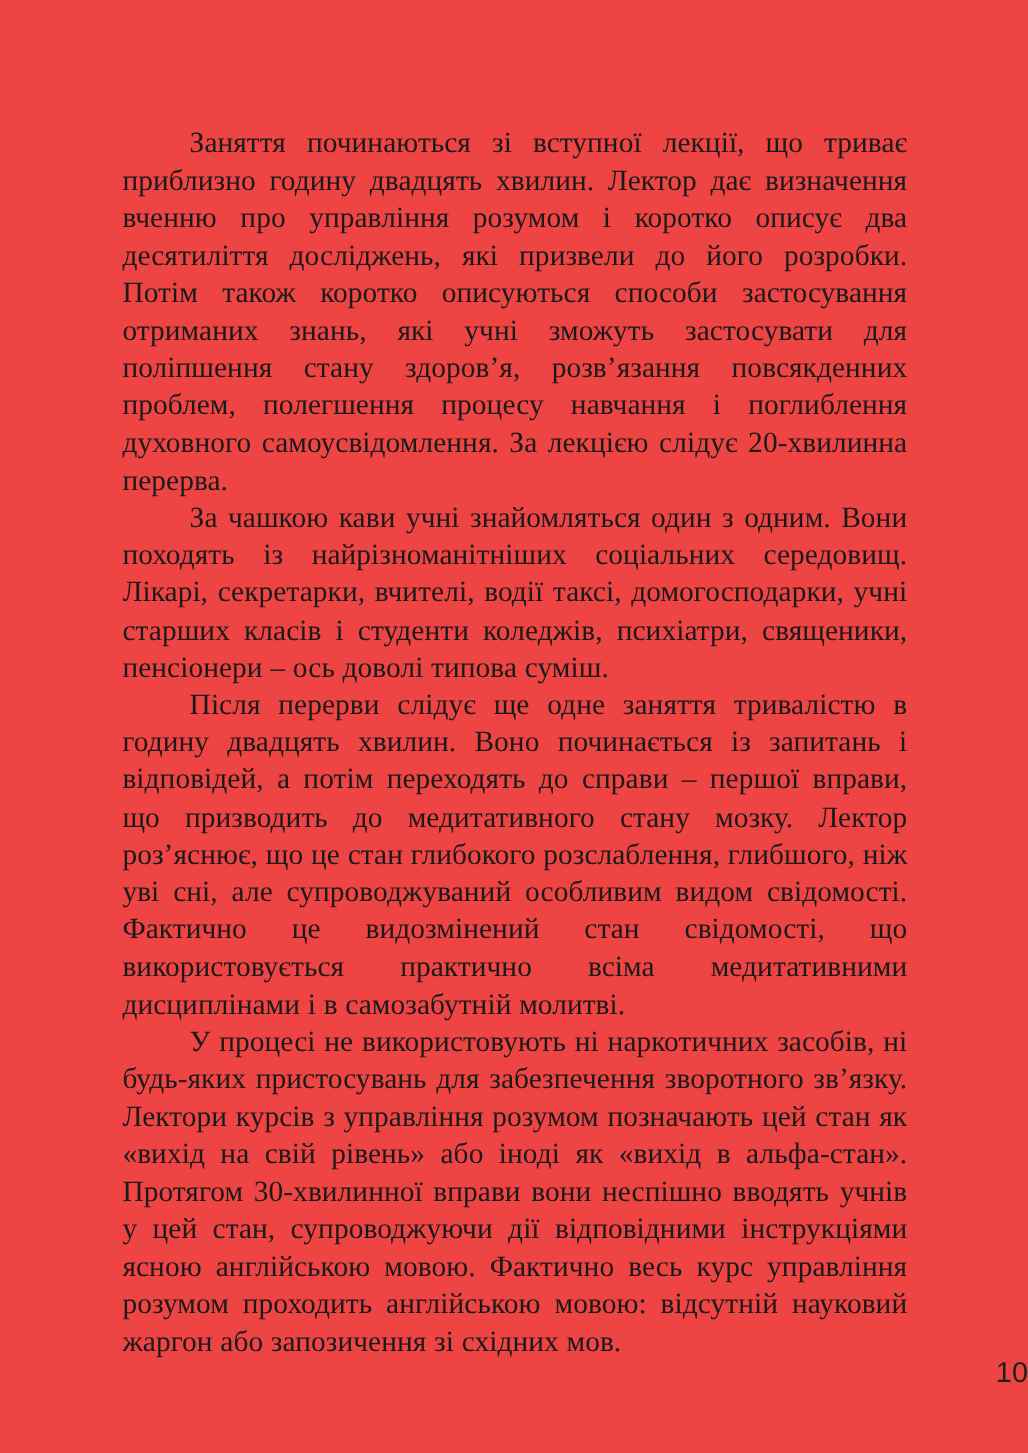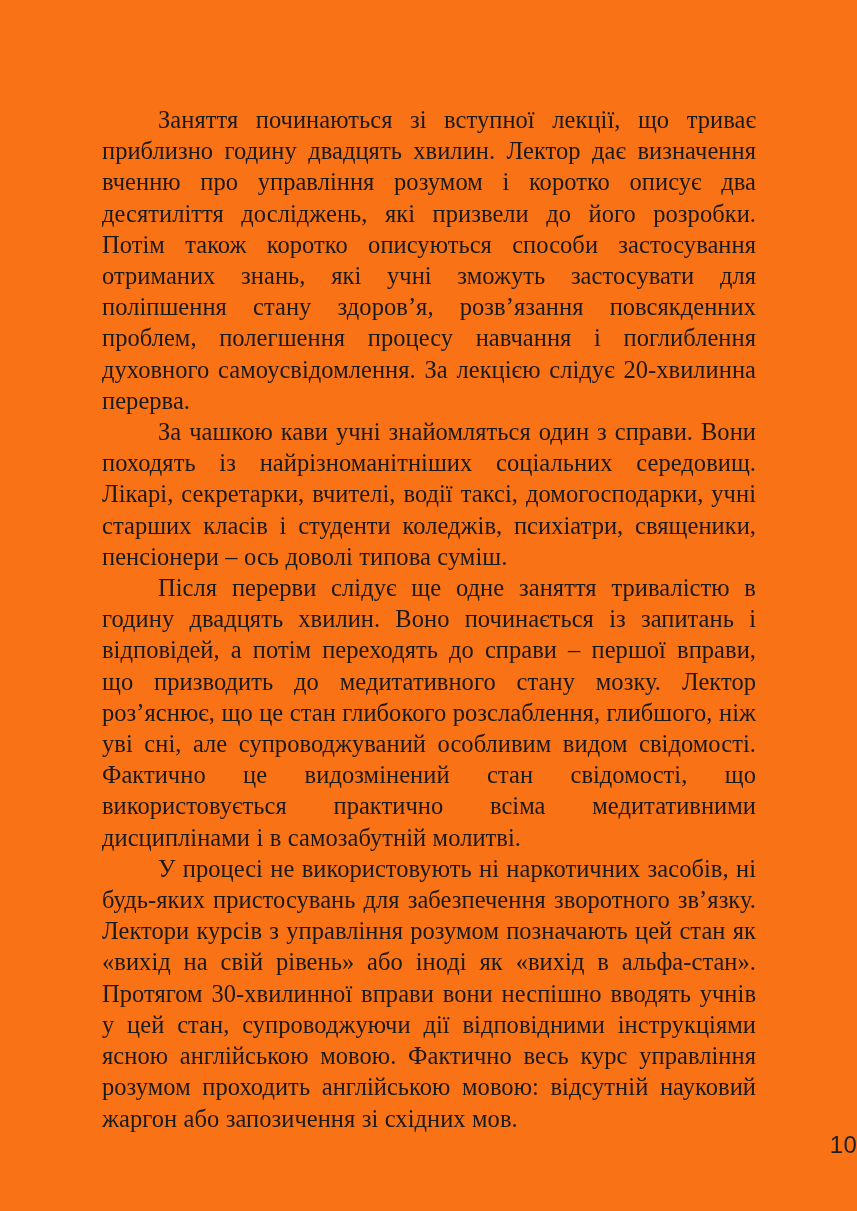--- a/index.html
+++ b/index.html
@@ -6,21 +6,21 @@
   html, body {
     margin: 0;
     padding: 0;
     background: #ffffff;
   }
 
   .page {
     position: relative;
     width: 857px;
     height: 1211px;
-    background: #f97316;
+    background: #ef4444;
     overflow: hidden;
     box-sizing: border-box;
   }
 
   .text-column {
     position: absolute;
     left: 102px;
     top: 104px;
     width: 654px;
   }
@@ -58,20 +58,20 @@
     letter-spacing: 0.01em;
   }
 </style>
 </head>
 <body>
 
 <div class="page">
 
   <div class="text-column">
     <p class="paragraph">Заняття починаються зі вступної лекції, що триває приблизно годину двадцять хвилин. Лектор дає визначення вченню про управління розумом і коротко описує два десятиліття досліджень, які призвели до його розробки. Потім також коротко описуються способи застосування отриманих знань, які учні зможуть застосувати для поліпшення стану здоров’я, розв’язання повсякденних проблем, полегшення процесу навчання і поглиблення духовного самоусвідомлення. За лекцією слідує 20-хвилинна перерва.</p>
-    <p class="paragraph">За чашкою кави учні знайомляться один з справи. Вони походять із найрізноманітніших соціальних середовищ. Лікарі, секретарки, вчителі, водії таксі, домогосподарки, учні старших класів і студенти коледжів, психіатри, священики, пенсіонери – ось доволі типова суміш.</p>
+    <p class="paragraph">За чашкою кави учні знайомляться один з одним. Вони походять із найрізноманітніших соціальних середовищ. Лікарі, секретарки, вчителі, водії таксі, домогосподарки, учні старших класів і студенти коледжів, психіатри, священики, пенсіонери – ось доволі типова суміш.</p>
     <p class="paragraph">Після перерви слідує ще одне заняття тривалістю в годину двадцять хвилин. Воно починається із запитань і відповідей, а потім переходять до справи – першої вправи, що призводить до медитативного стану мозку. Лектор роз’яснює, що це стан глибокого розслаблення, глибшого, ніж уві сні, але супроводжуваний особливим видом свідомості. Фактично це видозмінений стан свідомості, що використовується практично всіма медитативними дисциплінами і в самозабутній молитві.</p>
     <p class="paragraph">У процесі не використовують ні наркотичних засобів, ні будь-яких пристосувань для забезпечення зворотного зв’язку. Лектори курсів з управління розумом позначають цей стан як «вихід на свій рівень» або іноді як «вихід в альфа-стан». Протягом 30-хвилинної вправи вони неспішно вводять учнів у цей стан, супроводжуючи дії відповідними інструкціями ясною англійською мовою. Фактично весь курс управління розумом проходить англійською мовою: відсутній науковий жаргон або запозичення зі східних мов.</p>
   </div>
 
   <div class="page-number">10</div>
 
 </div>
 
 </body></html>

